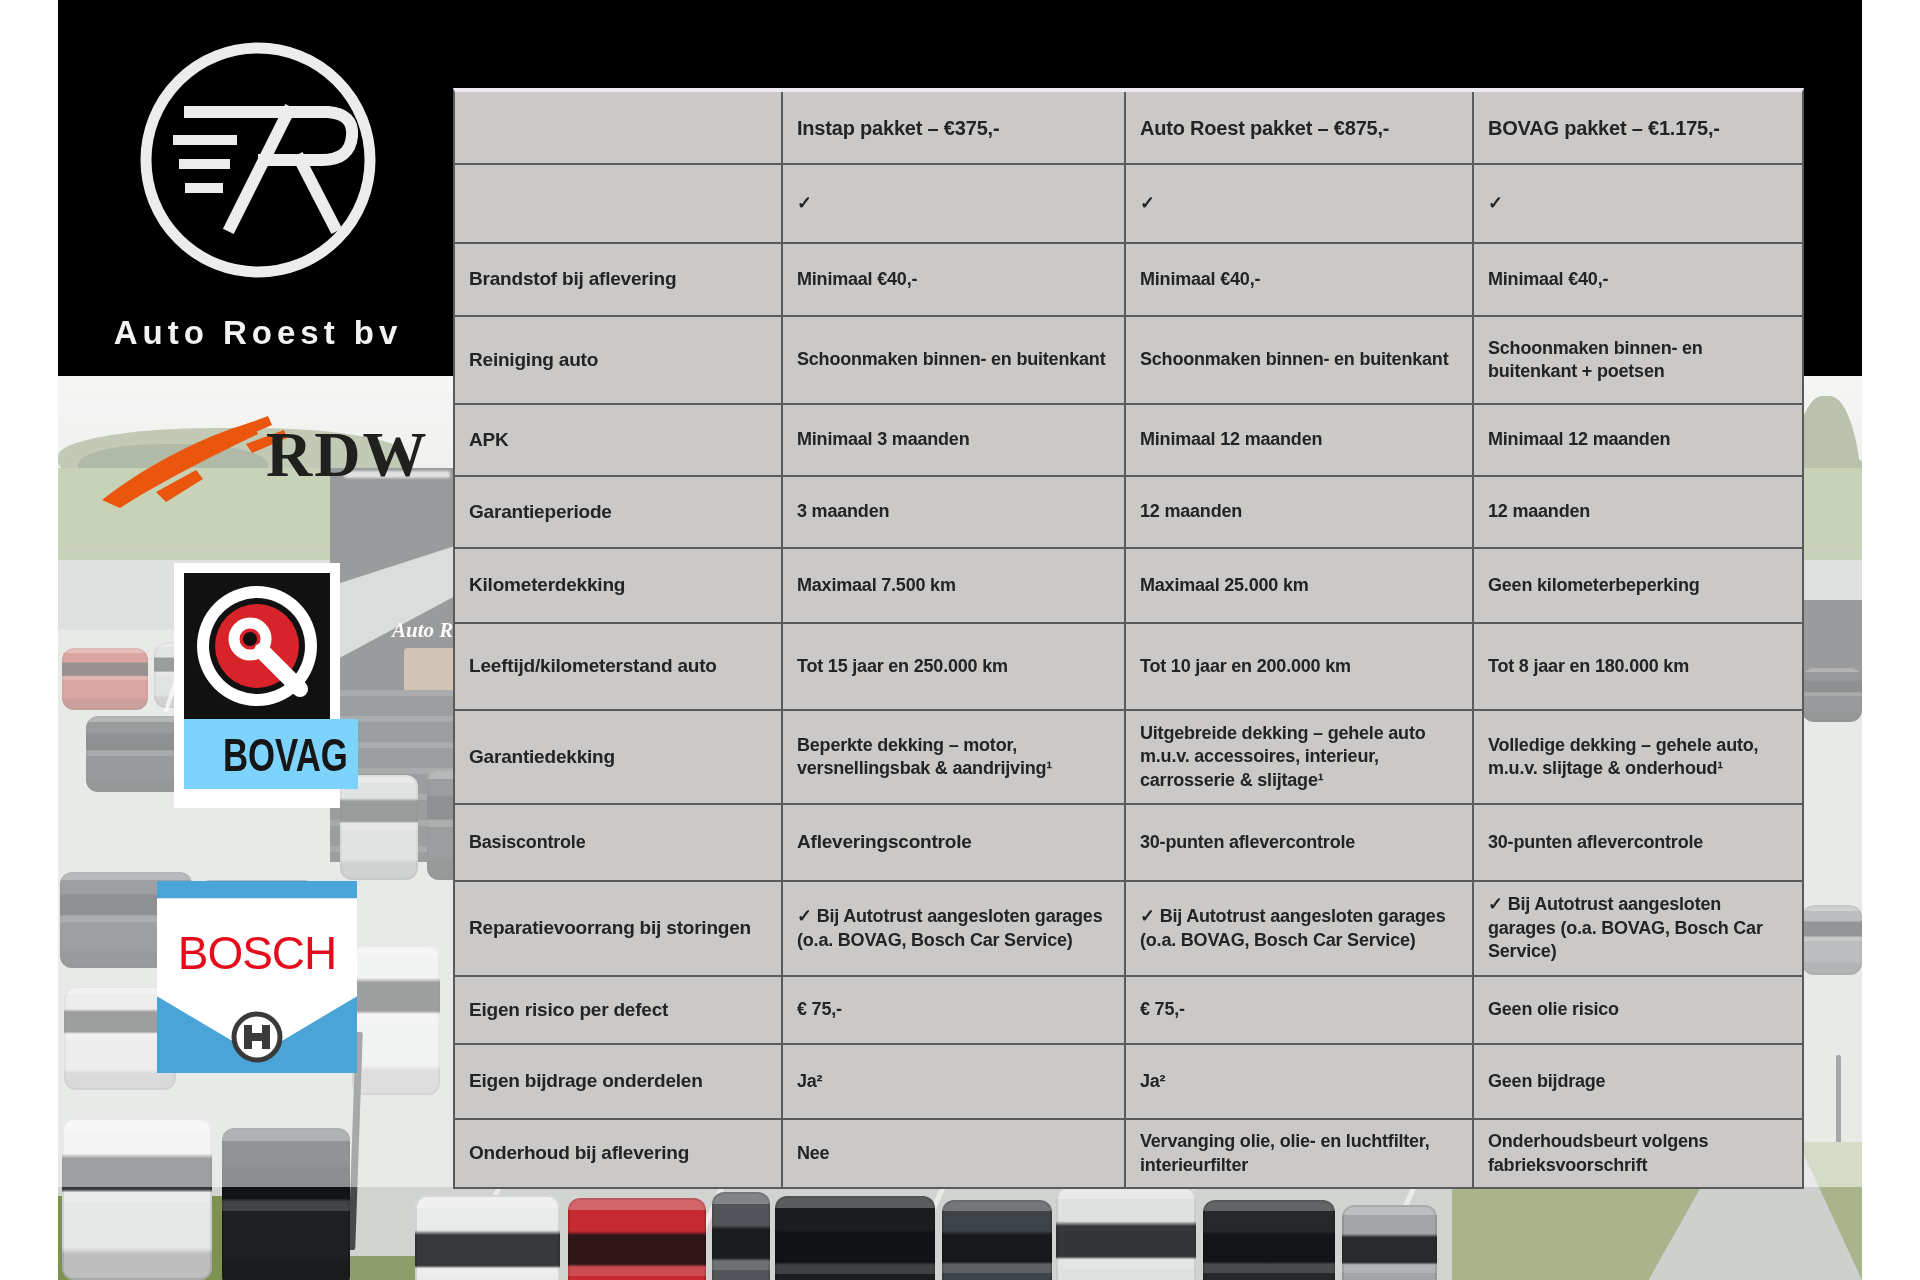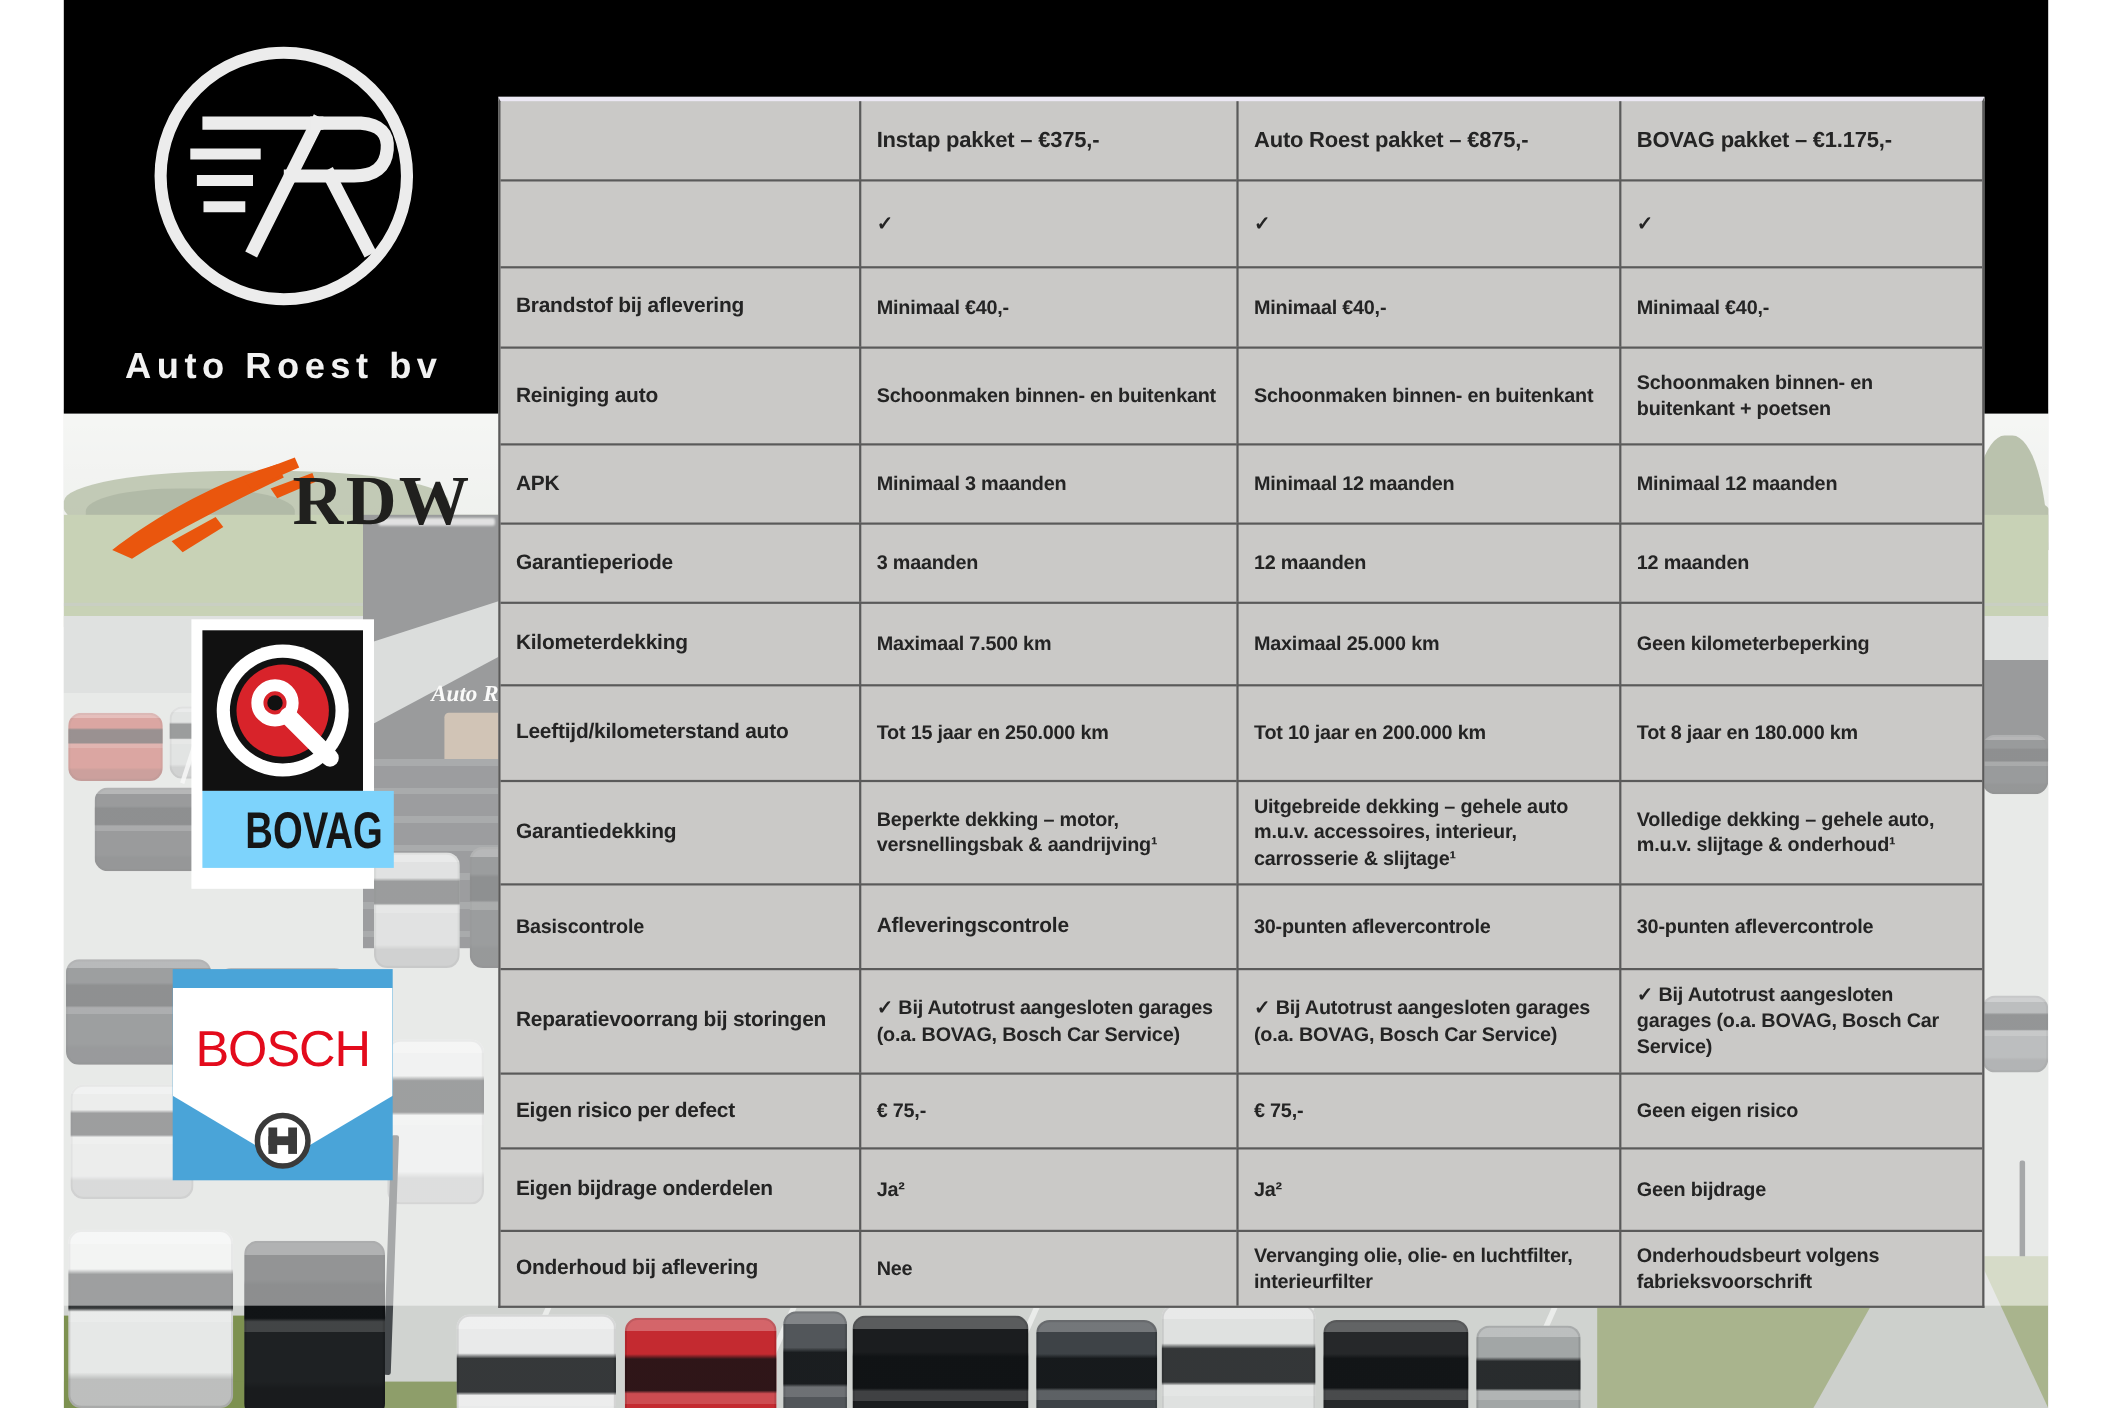--- a/index.html
+++ b/index.html
@@ -227,21 +227,21 @@
       <div class="cell label">Afleveringscontrole</div>
       <div class="cell">30-punten aflevercontrole</div>
       <div class="cell">30-punten aflevercontrole</div>
       <div class="cell label">Reparatievoorrang bij storingen</div>
       <div class="cell">✓ Bij Autotrust aangesloten garages (o.a. BOVAG, Bosch Car Service)</div>
       <div class="cell">✓ Bij Autotrust aangesloten garages (o.a. BOVAG, Bosch Car Service)</div>
       <div class="cell">✓ Bij Autotrust aangesloten garages (o.a. BOVAG, Bosch Car Service)</div>
       <div class="cell label">Eigen risico per defect</div>
       <div class="cell">€ 75,-</div>
       <div class="cell">€ 75,-</div>
-      <div class="cell">Geen eigen risico</div>
+      <div class="cell">Geen olie risico</div>
       <div class="cell label">Eigen bijdrage onderdelen</div>
       <div class="cell">Ja²</div>
       <div class="cell">Ja²</div>
       <div class="cell">Geen bijdrage</div>
       <div class="cell label">Onderhoud bij aflevering</div>
       <div class="cell">Nee</div>
       <div class="cell">Vervanging olie, olie- en luchtfilter, interieurfilter</div>
       <div class="cell">Onderhoudsbeurt volgens fabrieksvoorschrift</div>
     </div>
 

